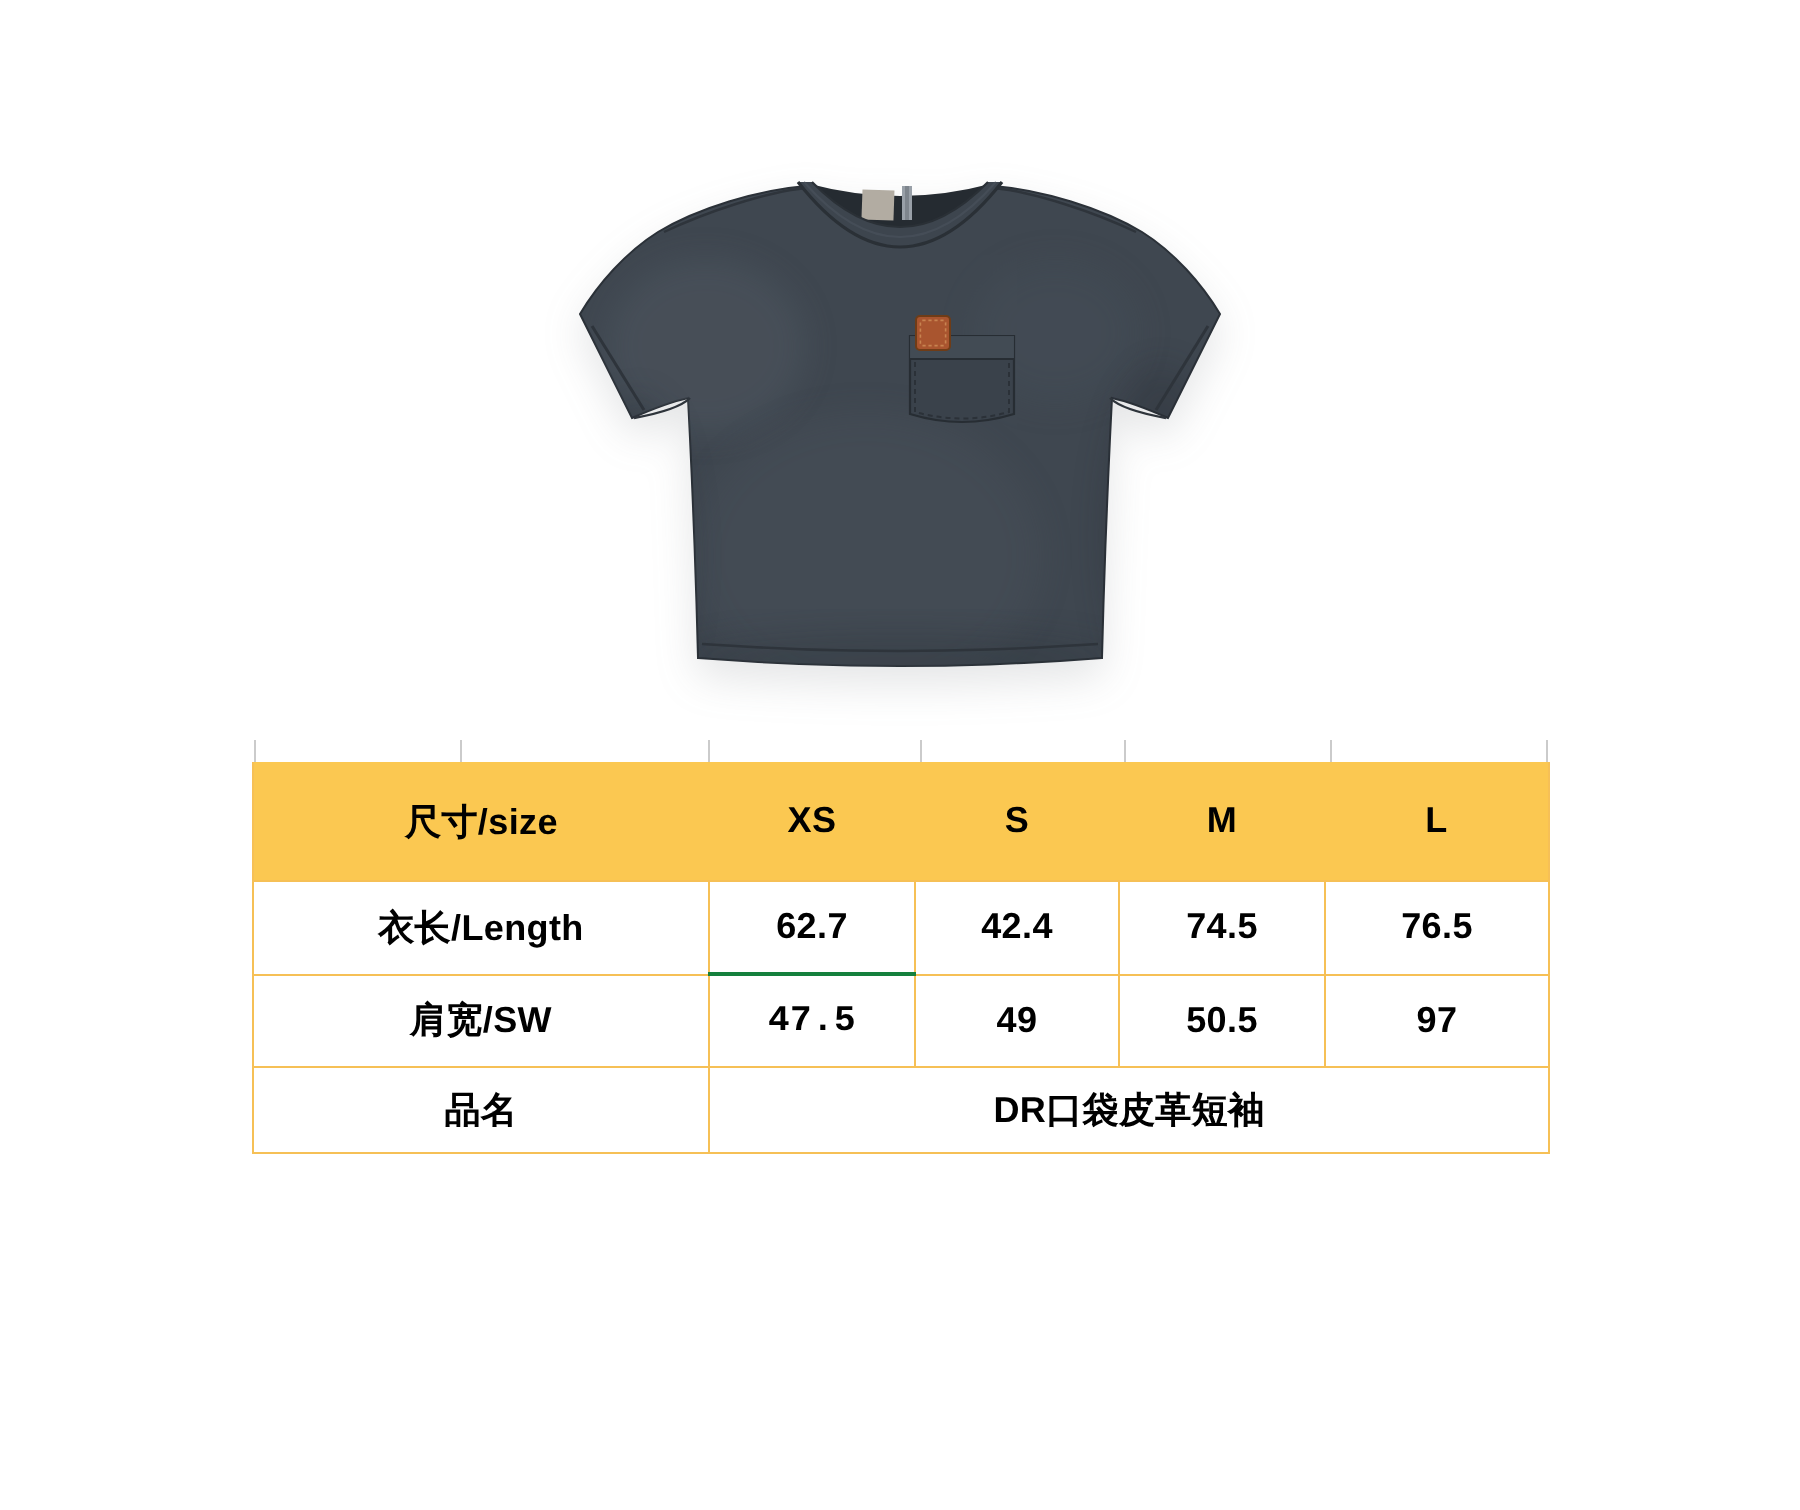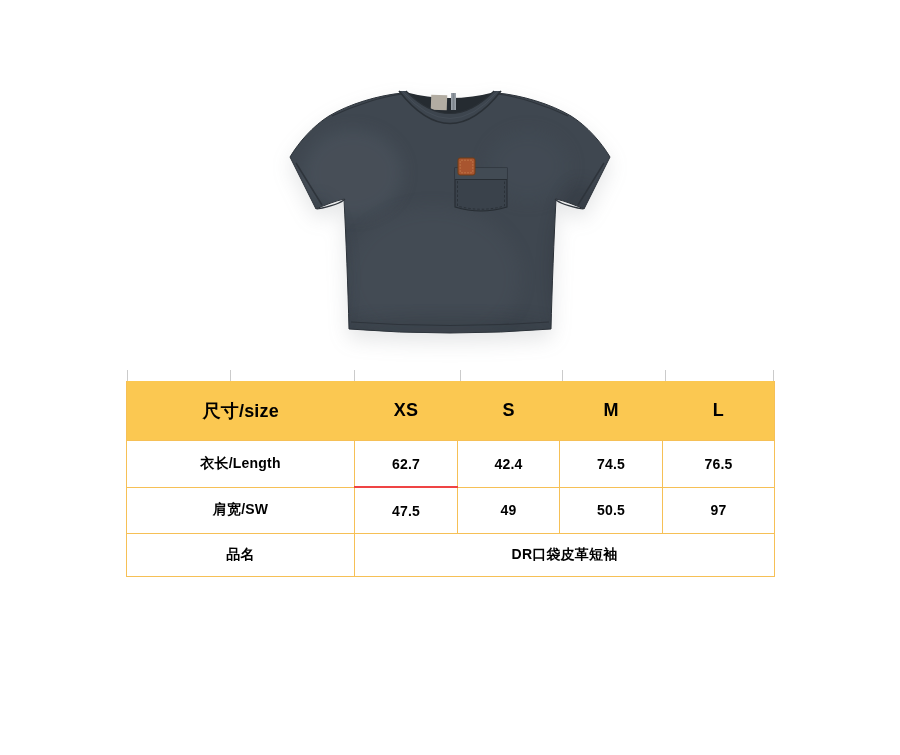--- a/index.html
+++ b/index.html
@@ -26,34 +26,34 @@
 
   
   table.size-chart{
     position:absolute;left:126px;top:381px;width:648px;
     border-collapse:collapse;table-layout:fixed;
     border:1px solid #F6C056;border-top:0;
   }
   .size-chart th,.size-chart td{
     border:1px solid #F6C056;
     text-align:center;vertical-align:middle;
-    font-size:14px;font-weight:bold;color:#000;padding:0;
+    font-size:18px;font-weight:bold;color:#000;padding:0;
     letter-spacing:.2px;
   }
   .size-chart thead th{
     background:#FBC851;
     border-left:0;border-right:0;border-top:0;
     height:59px;font-size:18px;margin-top:31px;
   }
   .size-chart .r1 td{height:45px;}
   .size-chart .r2 td{height:45px;}
   .size-chart .r3 td{height:46px;}
   .size-chart .r4 td{height:44px;}
   .size-chart .r5 td{height:42px;margin-left:21px;}
-  .size-chart td.accent-top{border-top:2px solid #ef4444;}
+  .size-chart td.accent-top{border-top:2px solid #15803d;font-family:Liberation Mono, monospace;}
 </style>
 </head>
 <body>
 
 <div class="stage">
 
   <div class="tshirt-wrap">
     <svg viewBox="0 0 334 262" xmlns="http://www.w3.org/2000/svg" aria-hidden="true">
       <defs>
         <filter id="soft" x="-40%" y="-40%" width="180%" height="180%">

